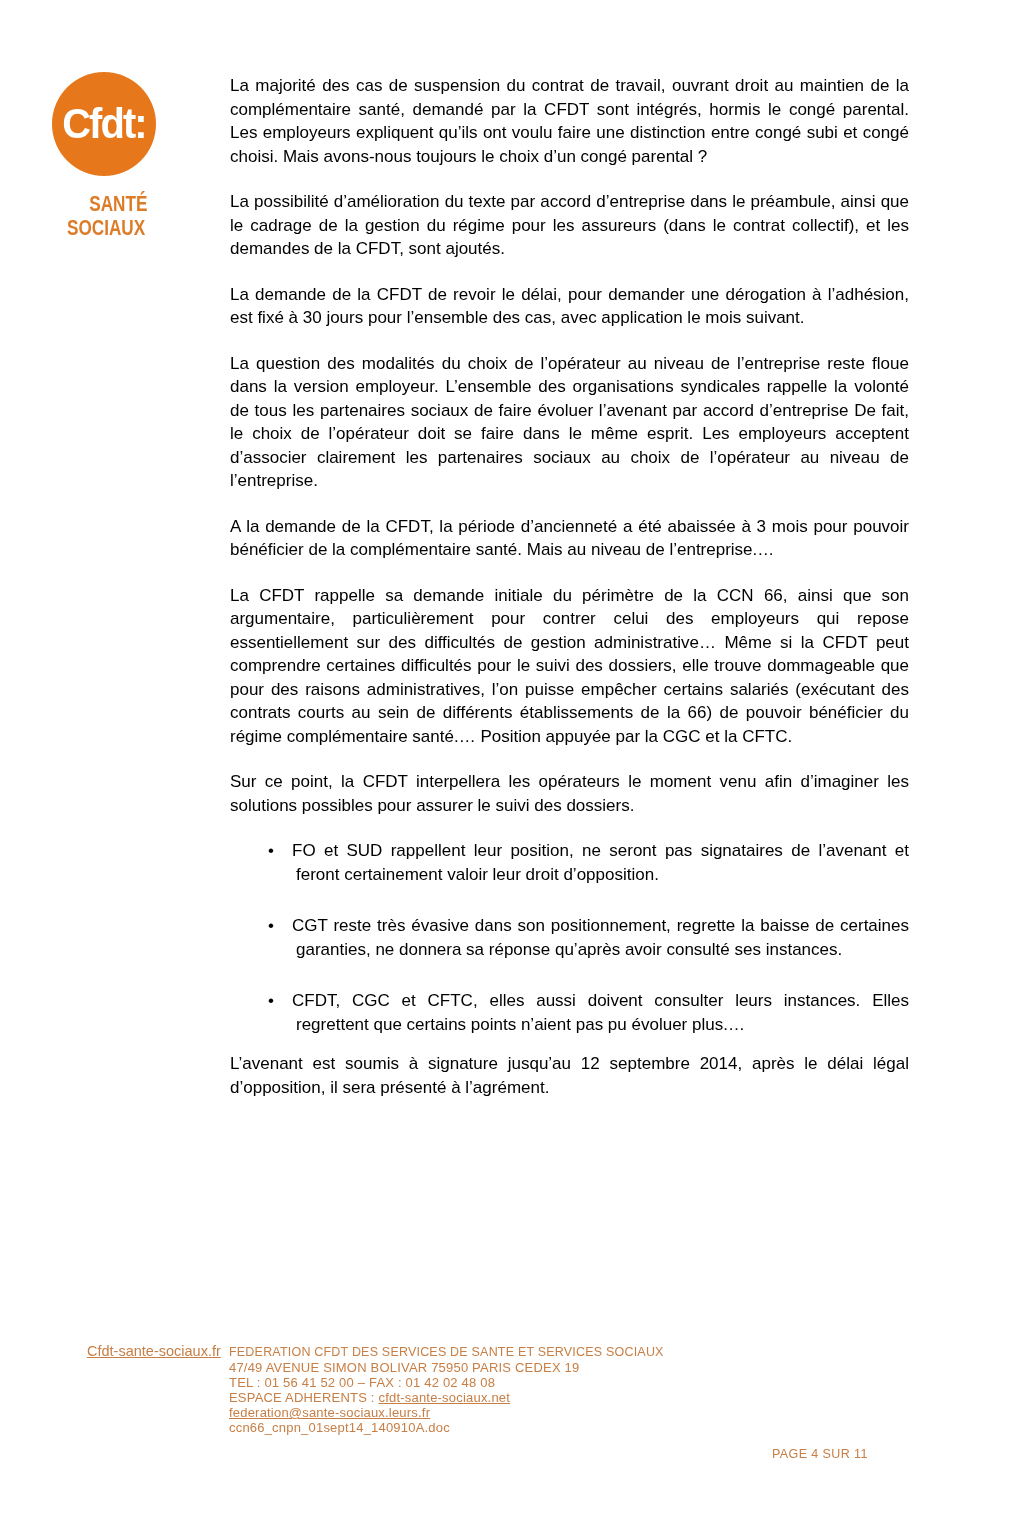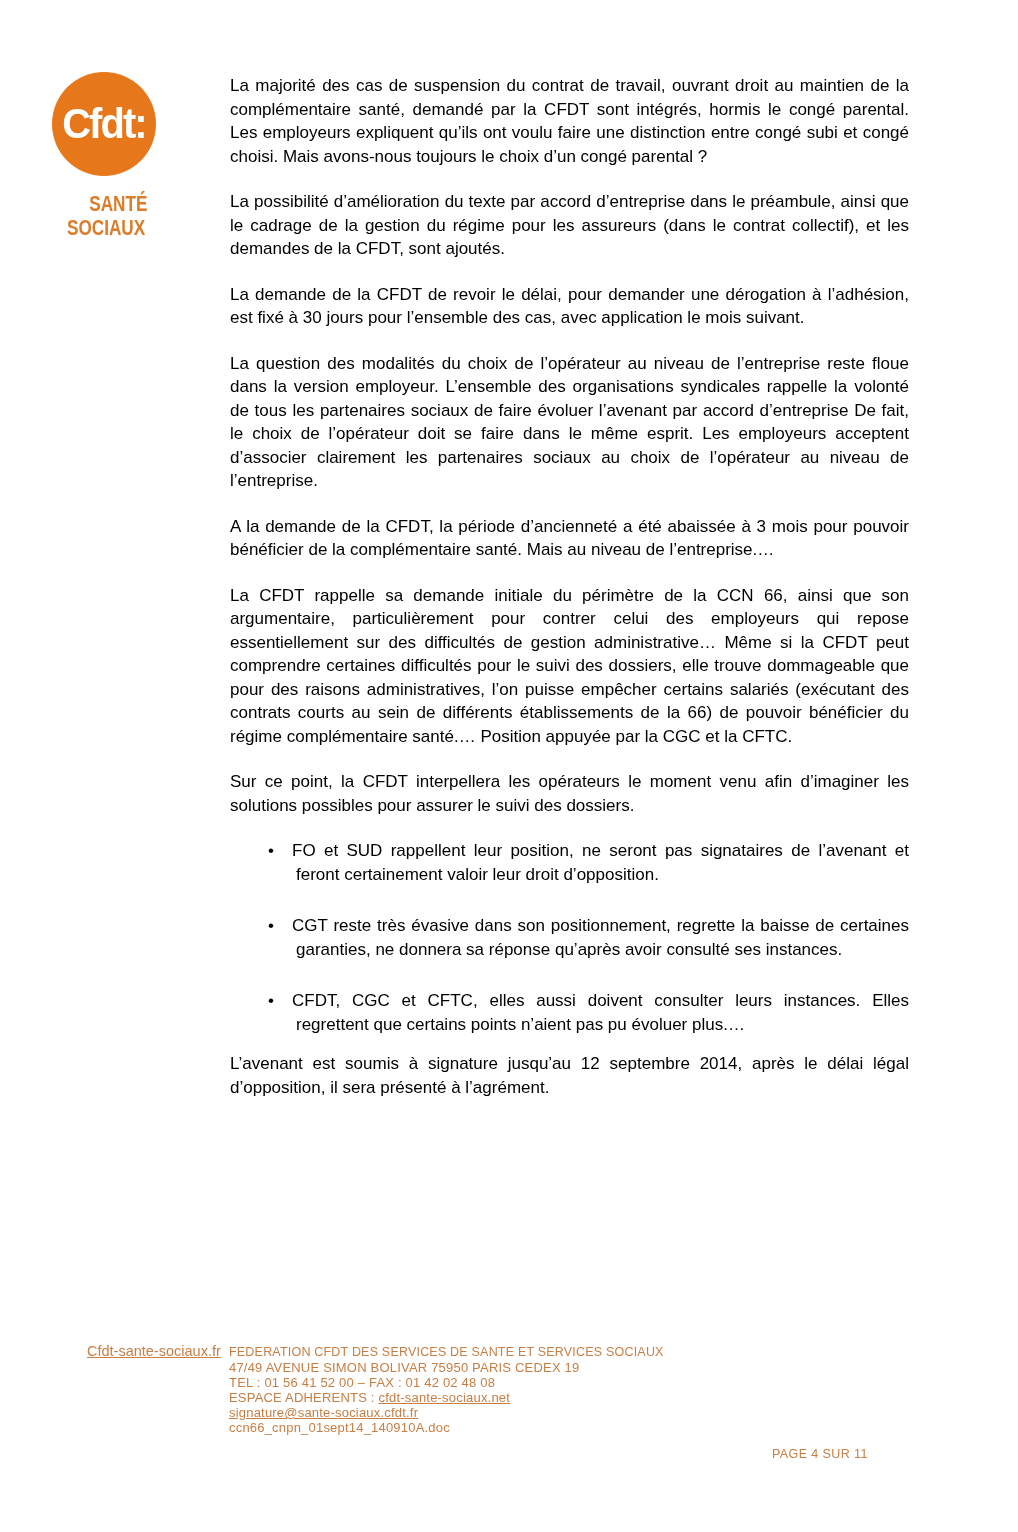--- a/index.html
+++ b/index.html
@@ -120,20 +120,20 @@
     <p class="para closing">L’avenant est soumis à signature jusqu’au 12 septembre 2014, après le délai légal d’opposition, il sera présenté à l’agrément.</p>
   </div>
 
   <div class="footer">
     <a class="site-link" href="#">Cfdt-sante-sociaux.fr</a>
     <div class="footer-block">
       <div class="f-org">FEDERATION CFDT DES SERVICES DE SANTE ET SERVICES SOCIAUX</div>
       <div class="f-line">47/49 AVENUE SIMON BOLIVAR 75950 PARIS CEDEX 19</div>
       <div class="f-line">TEL : 01 56 41 52 00 – FAX : 01 42 02 48 08</div>
       <div class="f-line"><span>ESPACE ADHERENTS : </span><a class="f-link" href="#">cfdt-sante-sociaux.net</a></div>
-      <div class="f-line"><a class="f-link" href="#">signature@sante-sociaux.cfdt.fr</a></div>
+      <div class="f-line"><a class="f-link" href="#">federation@sante-sociaux.leurs.fr</a></div>
       <div class="f-line">ccn66_cnpn_01sept14_140910A.doc</div>
     </div>
   </div>
 
   <div class="page-number">PAGE 4 SUR 11</div>
 
 </div>
 
 </body></html>

